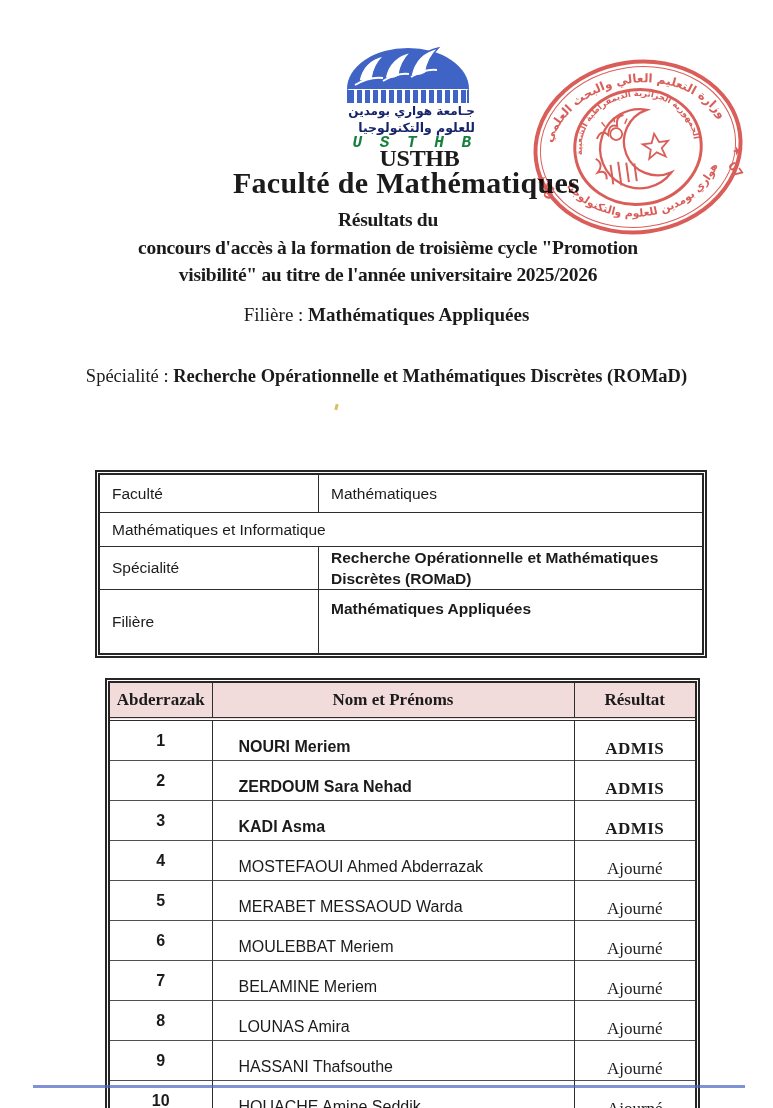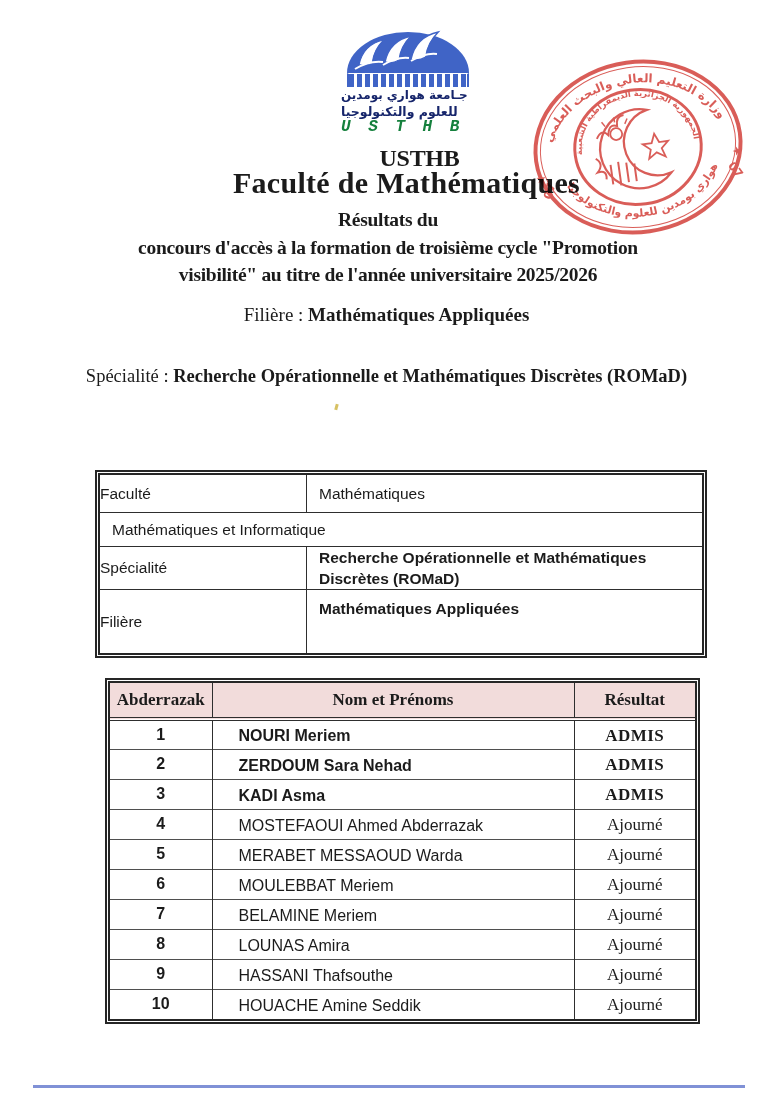--- a/index.html
+++ b/index.html
@@ -10,21 +10,21 @@
     --ink:#1b1b1b;
     --line:#2e2e2e;
   }
   html,body{margin:0;padding:0;background:#888;}
   #page{
     position:relative;width:773px;height:1108px;background:#ffffff;
     margin:0 auto;overflow:hidden;color:var(--ink);
     font-family:"Liberation Serif",serif;
   }
   
-  .logo{position:absolute;left:341px;top:31px;width:134px;text-align:left;}
+  .logo{position:absolute;left:341px;top:47px;width:134px;text-align:right;}
   .logo svg{display:block;margin:0 auto;overflow:visible;color:var(--logo-blue);}
   .colonnade{
     width:122px;height:14px;margin:0 auto;
     background:repeating-linear-gradient(90deg,var(--logo-blue) 0 5.5px,#ffffff 5.5px 8px);
     border-top:1.5px solid #fff;box-sizing:border-box;
     border-left:2px solid var(--logo-blue);border-right:2px solid var(--logo-blue);
   }
   .logo-ar{font-family:"DejaVu Sans",sans-serif;font-weight:bold;color:var(--logo-navy);
     font-size:12px;line-height:15px;margin-top:1px;white-space:nowrap;}
   .logo-letters{font-family:Liberation Mono, monospace;font-style:italic;font-weight:bold;
@@ -49,21 +49,21 @@
     background:var(--mark-color,#cdb23c);transform:rotate(15deg);opacity:.8;}
   .bottom-line{position:absolute;left:33px;top:1085px;width:712px;height:2.5px;
     background:var(--bottom-line-color,#4a63c4);opacity:.7;}
   
   .info-table{position:absolute;left:95px;top:470px;width:612px;box-sizing:border-box;
     border:5px double #262626;font-family:"Liberation Sans",sans-serif;font-size:15.5px;}
   .info-row{display:flex;min-height:33px;align-items:center;}
   .info-row + .info-row{border-top:1.3px solid var(--line);}
   .info-row:first-child{min-height:37px;}
   .info-row:last-child{min-height:63px;}
-  .info-label{flex:0 0 206px;border-right:1.3px solid var(--line);
+  .info-label{flex:0 0 206px;padding-left:12px;border-right:1.3px solid var(--line);
     align-self:stretch;display:flex;align-items:center;}
   .info-value{flex:1;padding-left:12px;padding-right:2px;line-height:21px;}
   .info-row:last-child .info-value{align-self:flex-start;padding-top:8px;}
   .bold{font-weight:bold;}
   
   .results-wrap{position:absolute;left:105px;top:678px;width:595px;box-sizing:border-box;
     border:5px double #262626;}
   table.results{width:100%;border-collapse:collapse;table-layout:fixed;}
   table.results col.c-rank{width:102px;}
   table.results col.c-name{width:362px;}
@@ -71,21 +71,21 @@
     height:32px;background:var(--header-pink);
     font-family:"Liberation Serif",serif;font-size:17px;font-weight:bold;
     border-bottom:4px double #2e2e2e;text-align:center;}
   table.results th + th, table.results td + td{border-left:1.3px solid var(--line);}
   table.results tbody tr{height:30px;}
   table.results tbody tr + tr td{border-top:1px solid #4f4f4f;}
   td.rank{text-align:center;vertical-align:middle;
     font-family:"Liberation Sans",sans-serif;font-weight:bold;font-size:16px;}
   td.name{font-family:"Liberation Sans",sans-serif;font-size:16px;
     padding-left:26px;vertical-align:bottom;padding-bottom:4px;}
-  td.result{text-align:center;vertical-align:top;padding-top:5px;
+  td.result{text-align:center;vertical-align:top;padding-top:18px;
     font-family:"Liberation Serif",serif;font-size:17px;}
   tr.admitted td.name{font-weight:bold;}
   tr.admitted td.result{font-weight:bold;letter-spacing:.5px;}
 </style>
 </head>
 <body>
 
 <div id="page">
 
   <div class="logo">

